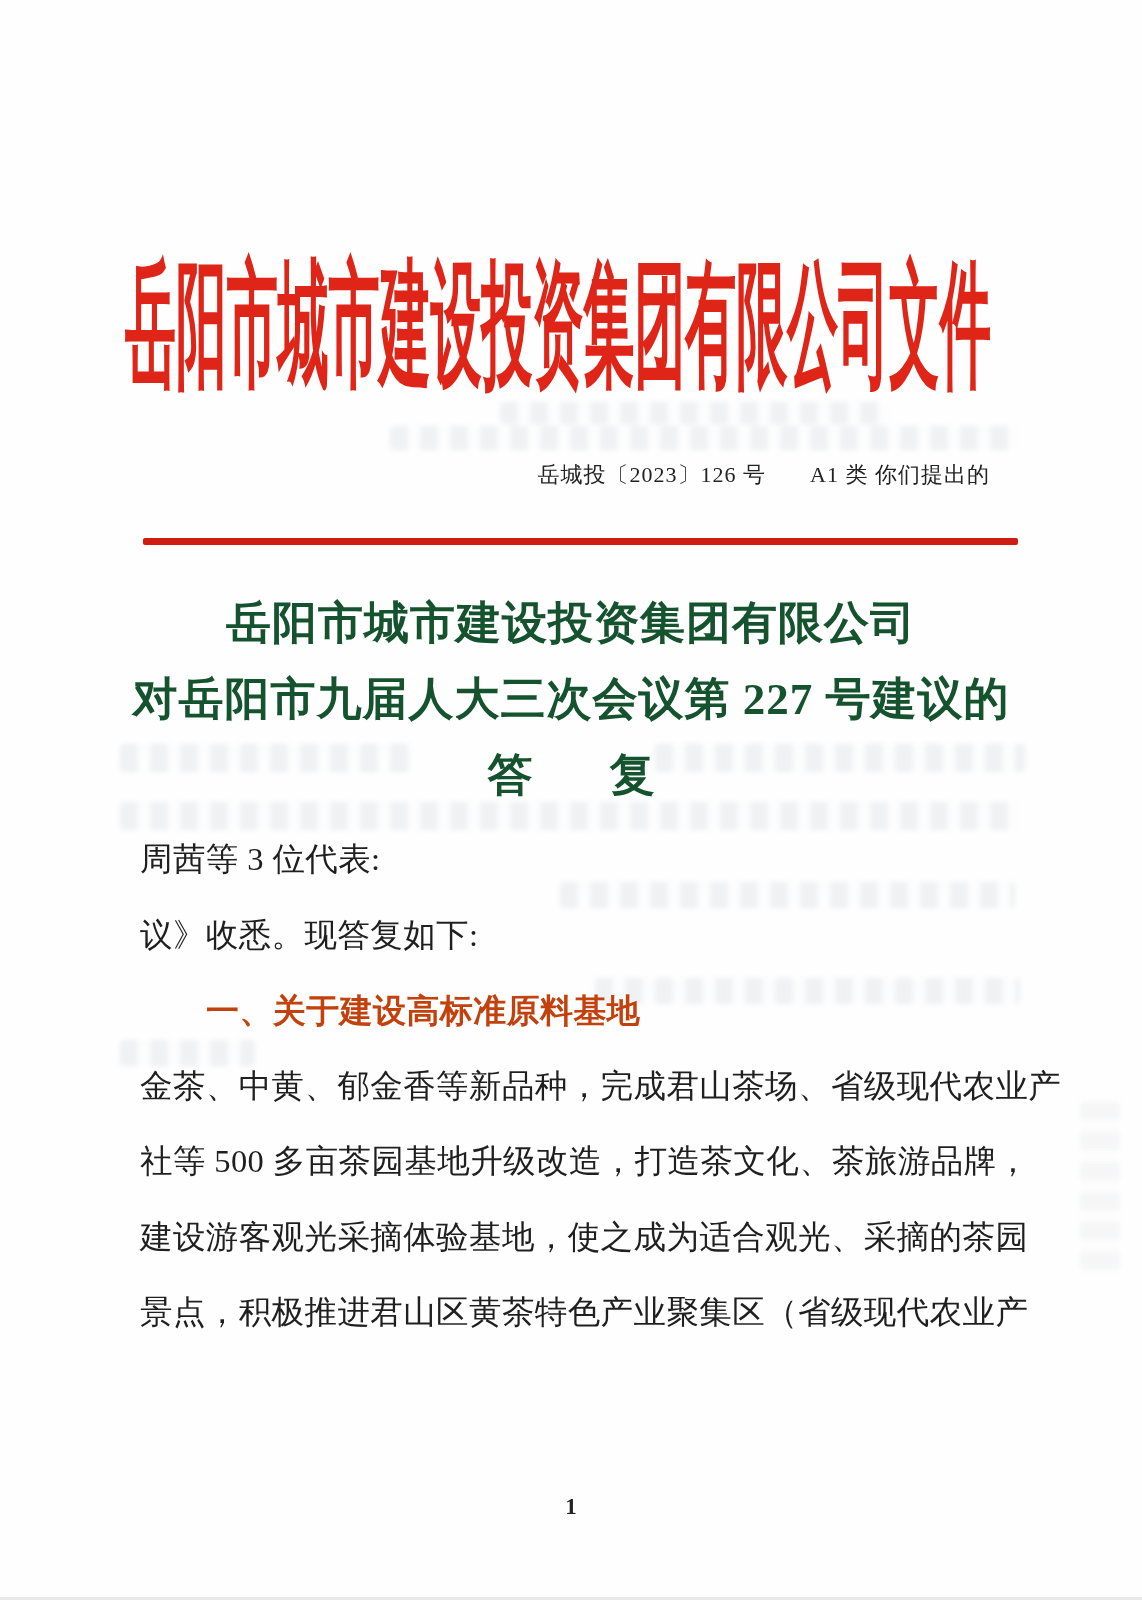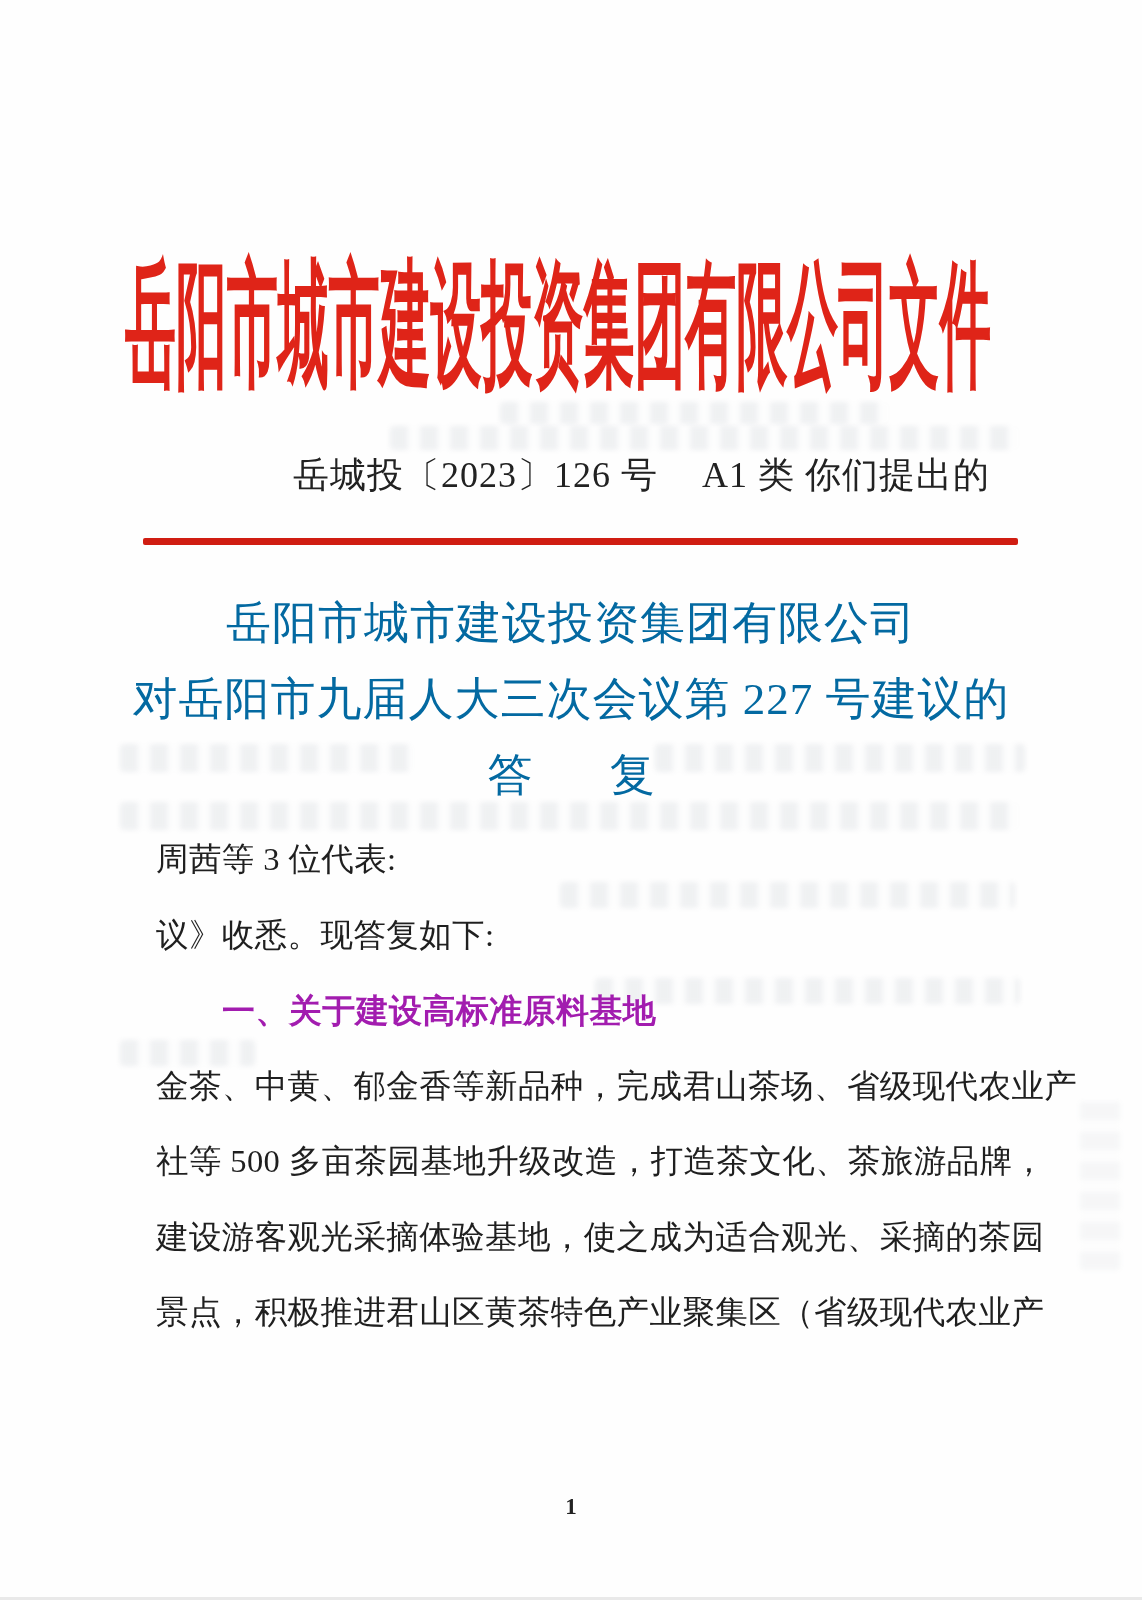--- a/index.html
+++ b/index.html
@@ -28,64 +28,64 @@
   }
   
   .docnum {
     position: absolute;
     left: 143px; top: 452px;
     width: 847px; height: 46px;
     display: flex;
     justify-content: flex-end;
     align-items: center;
     gap: 44px;
-    font-size: 36px;
+    font-size: 22px;
     letter-spacing: 1px;
     color: #222;
   }
   
   .red-rule {
     position: absolute;
     left: 143px; top: 538px;
     width: 875px; height: 7px;
     background: #d01d12;
     border-radius: 2px;
   }
   
   .title-block {
     position: absolute;
     left: 71px; top: 585px;
     width: 1000px;
     text-align: center;
-    font-weight: normal;
+    font-weight: bold;
     font-size: 45px;
     line-height: 76px;
-    color: #0369a1;
+    color: #14532d;
     letter-spacing: 1px;
   }
   .title-line3 { letter-spacing: 0; }
   .title-line3 .reply-char { display: inline-block; }
   .title-line3 .reply-char + .reply-char { margin-left: 66px; }
   
   .body-block {
     position: absolute;
-    left: 156px; top: 822px;
+    left: 140px; top: 822px;
     width: 884px;
     font-size: 32.5px;
     line-height: 75.5px;
     letter-spacing: 0.4px;
     color: #1f1f1f;
   }
   .body-line { white-space: nowrap; }
   .body-line.indent { padding-left: 66px; }
   .body-line.heading {
     font-family: "Liberation Sans", "DejaVu Sans", sans-serif;
     font-weight: bold;
     font-size: 33px;
-    color: #a21caf;
+    color: #c2410c;
   }
   
   .pagenum {
     position: absolute;
     left: 0; top: 1494px;
     width: 1142px;
     text-align: center;
     font-size: 23px;
     font-weight: bold;
     color: #222;

